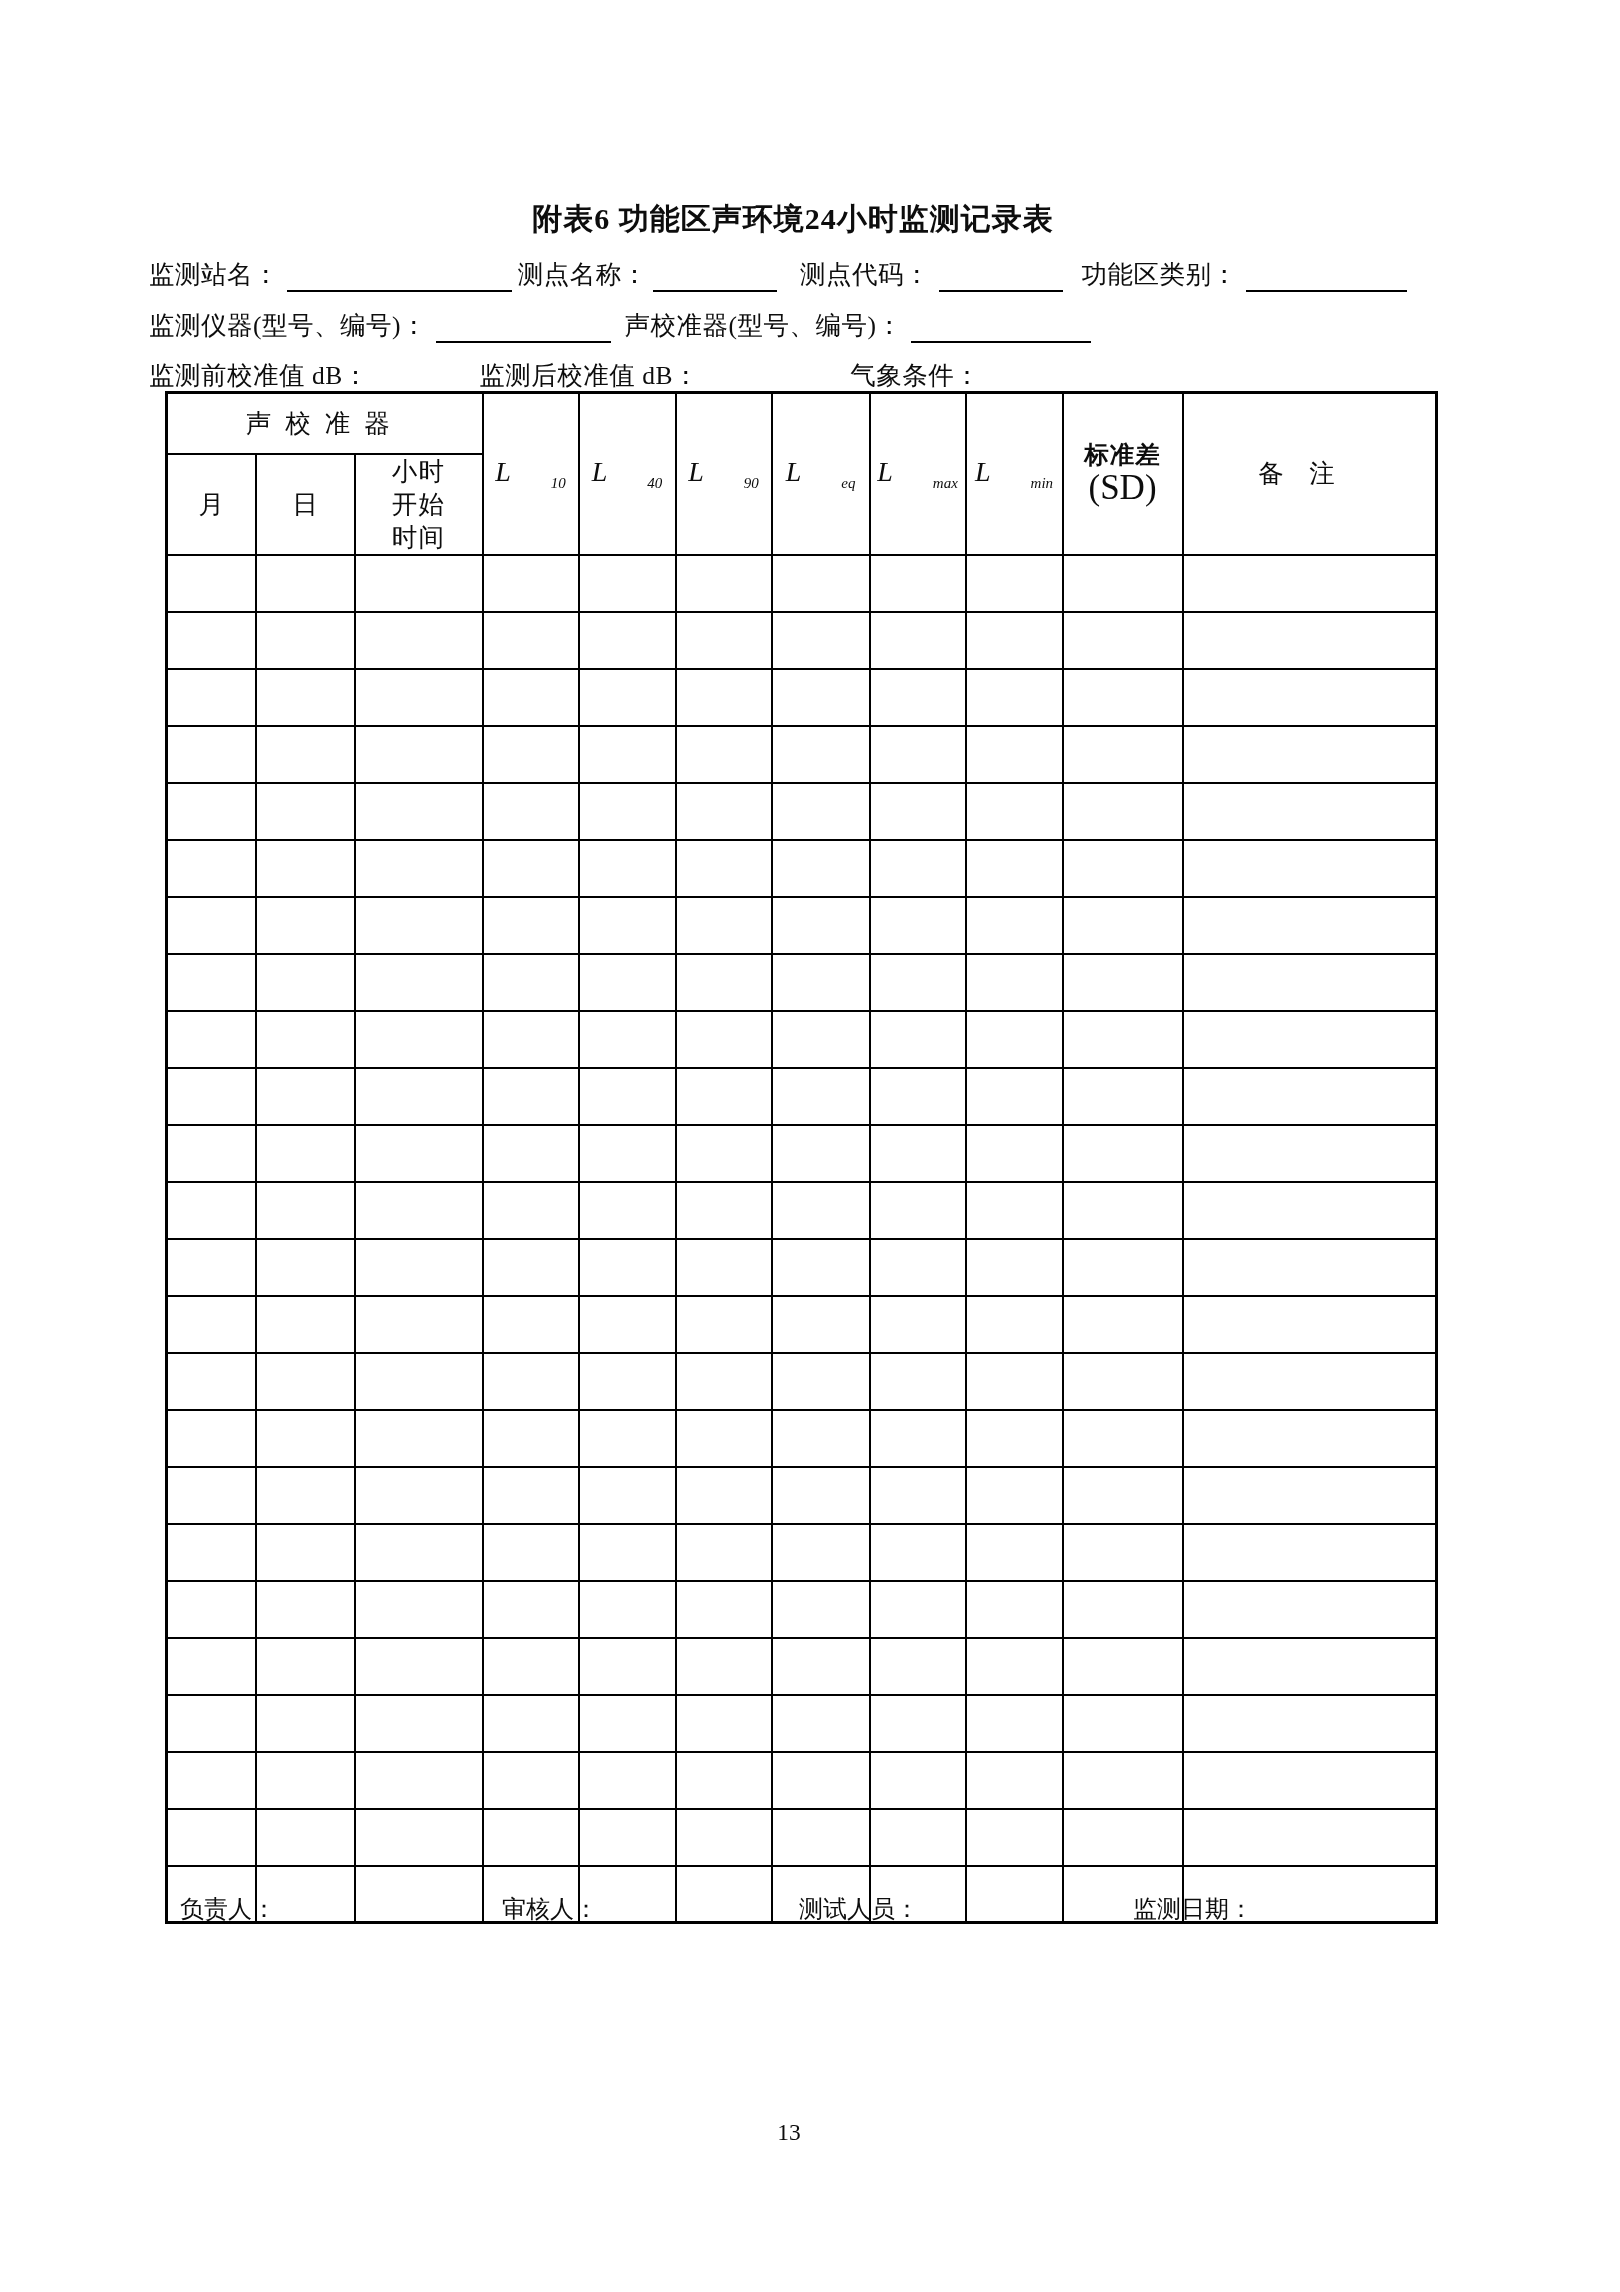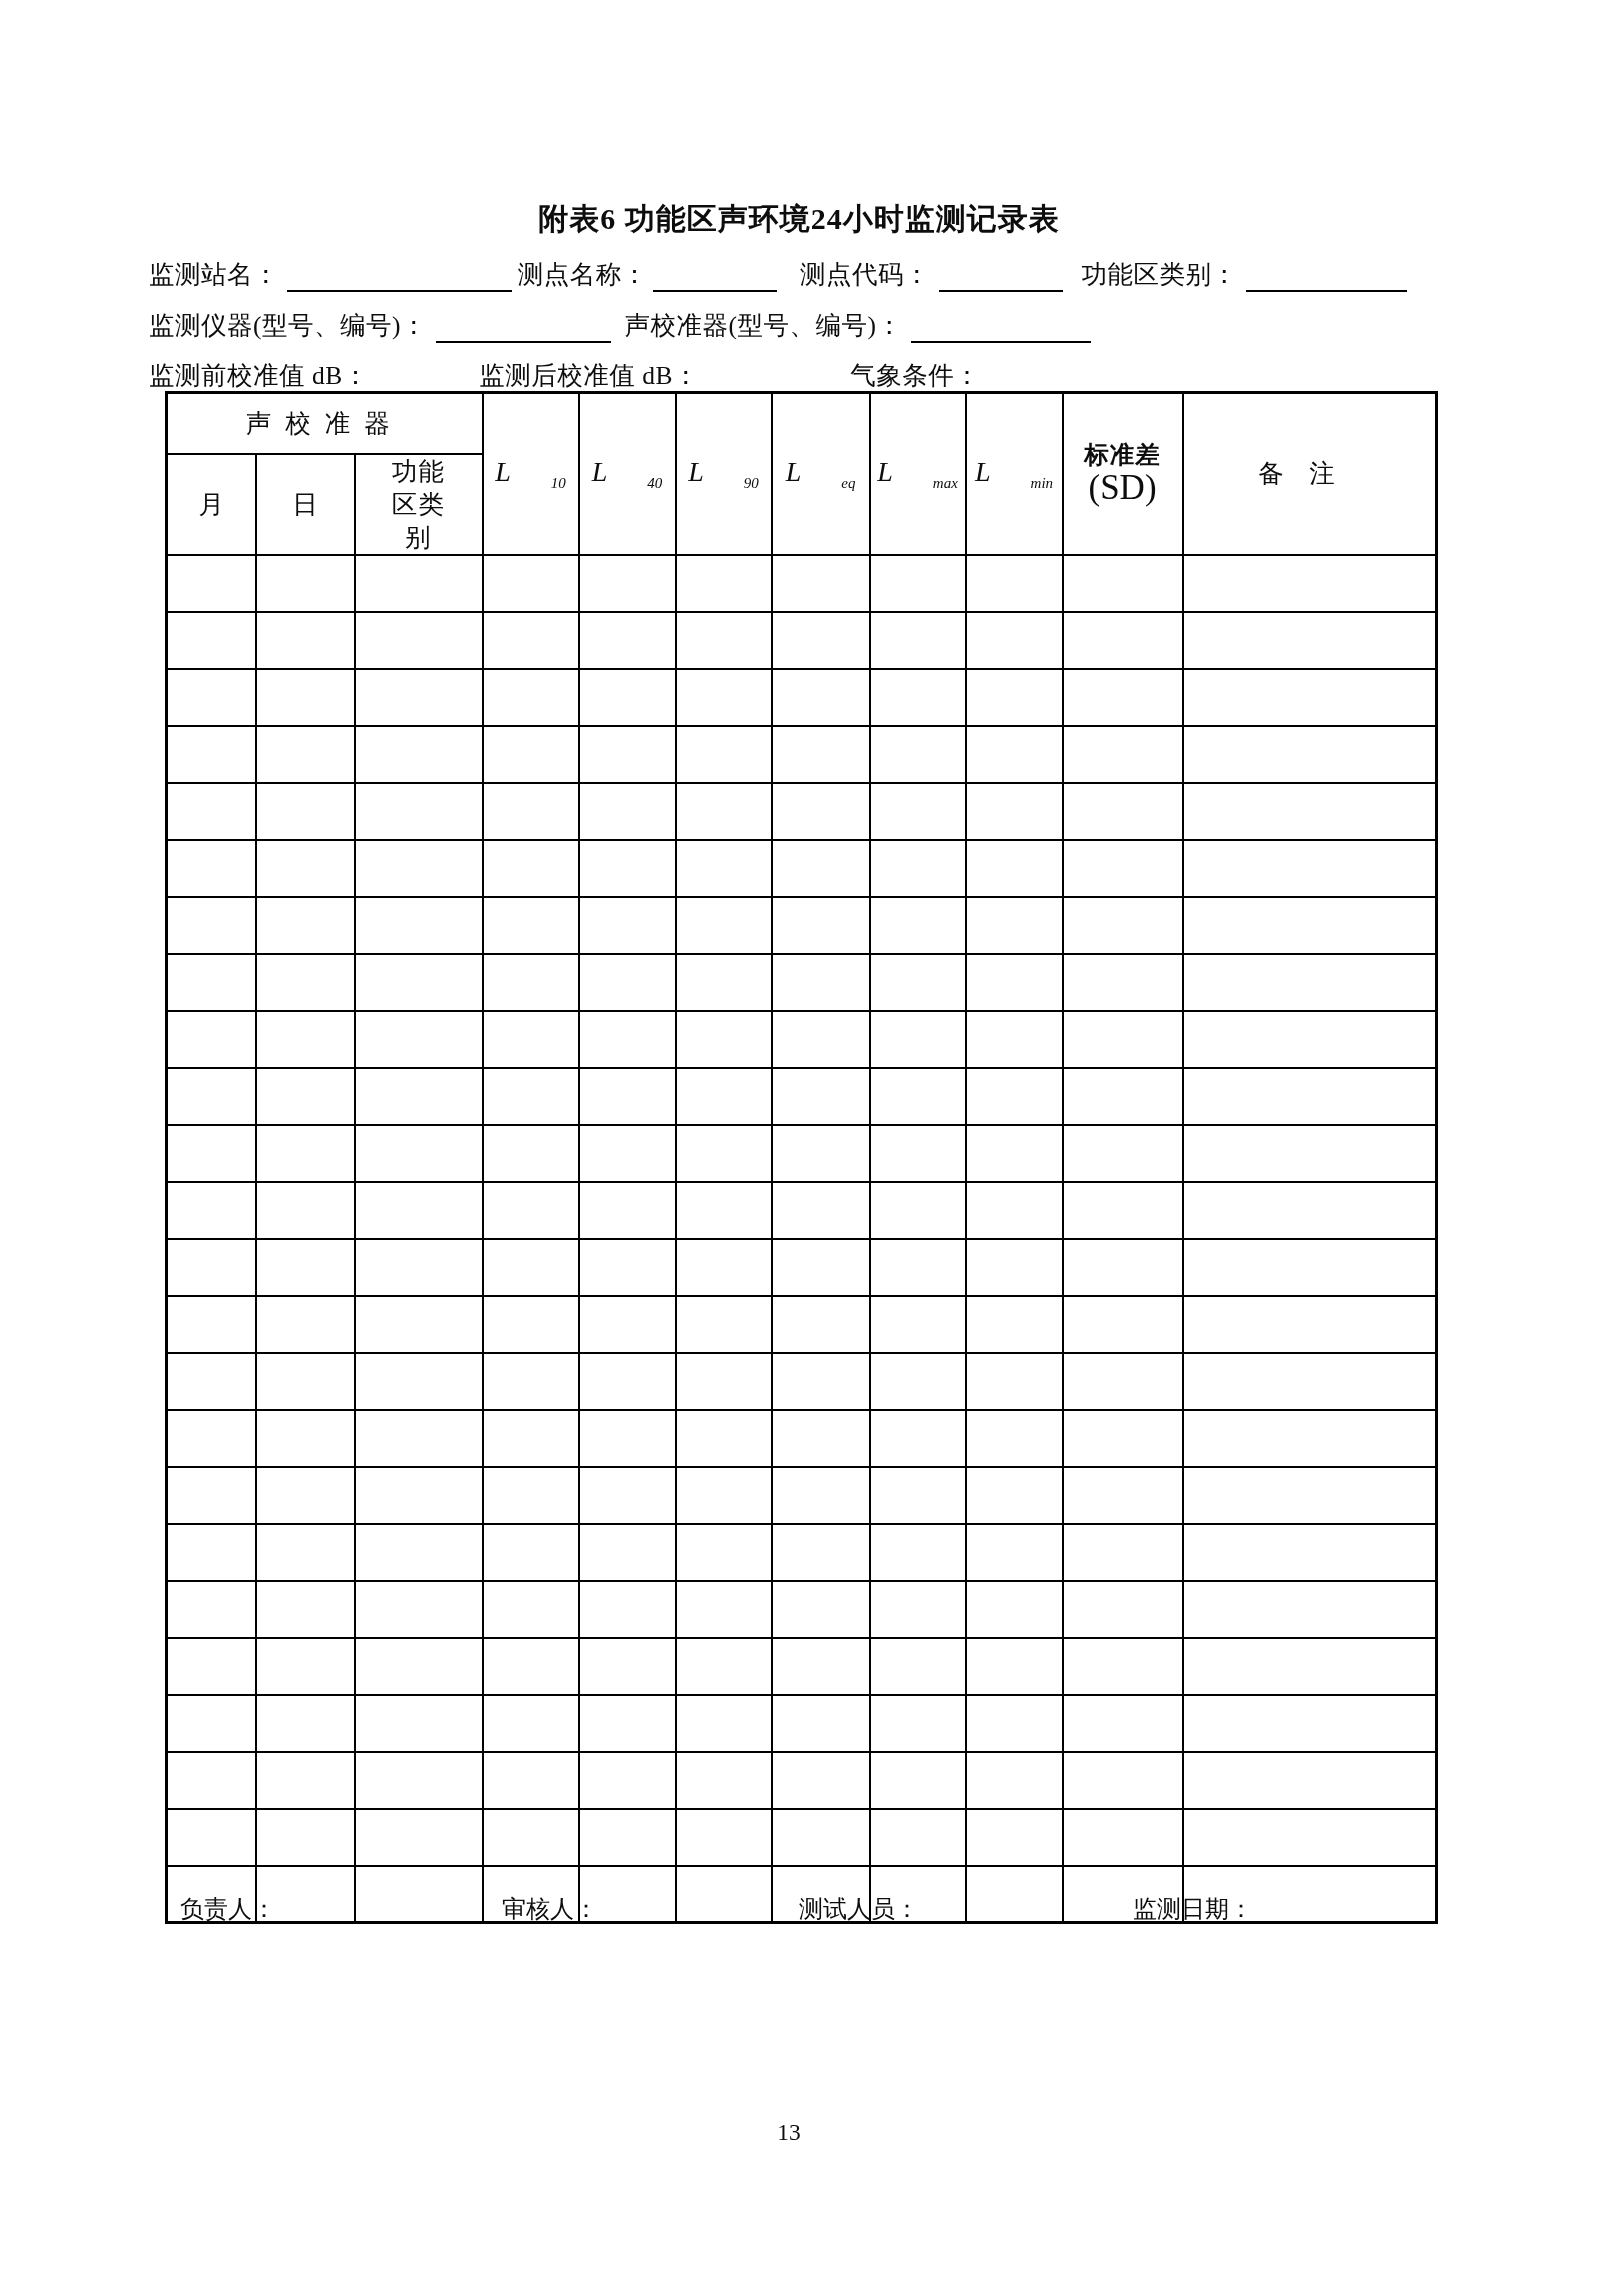--- a/index.html
+++ b/index.html
@@ -7,21 +7,21 @@
     position:relative;
     width:1620px;height:2293px;
     margin:0 auto;
     background:#ffffff;
     color:#0d0d0d;
     font-family:"Liberation Serif","DejaVu Serif",serif;
     overflow:hidden;
   }
   
   .doc-title{
-    position:absolute;top:199px;left:10px;width:1578px;
+    position:absolute;top:199px;left:4px;width:1578px;
     text-align:center;
     font-size:30px;font-weight:bold;letter-spacing:1px;
   }
   
   .fline{
     position:absolute;left:149px;
     font-size:25.5px;white-space:nowrap;letter-spacing:0.5px;
   }
   #form-line-1{top:257px;}
   #form-line-2{top:308px;}
@@ -113,21 +113,21 @@
         <th rowspan="2" class="lcol deep"><span>L</span><sub class="lsub">min</sub></th>
         <th rowspan="2" class="deep">
           <div class="sd-line1">标准差</div>
           <div class="sd-line2">(SD)</div>
         </th>
         <th rowspan="2" class="deep remark-head thick-left">备注</th>
       </tr>
       <tr class="h2">
         <th class="deep">月</th>
         <th class="deep">日</th>
-        <th class="deep"><span class="hour-start-wrap">功能区类别</span></th>
+        <th class="deep"><span class="hour-start-wrap">小时开始时间</span></th>
       </tr>
     </thead>
     <tbody id="table-body">
         <tr>
           <td></td>
           <td></td>
           <td></td>
           <td class="thick-left"></td>
           <td></td>
           <td></td>

